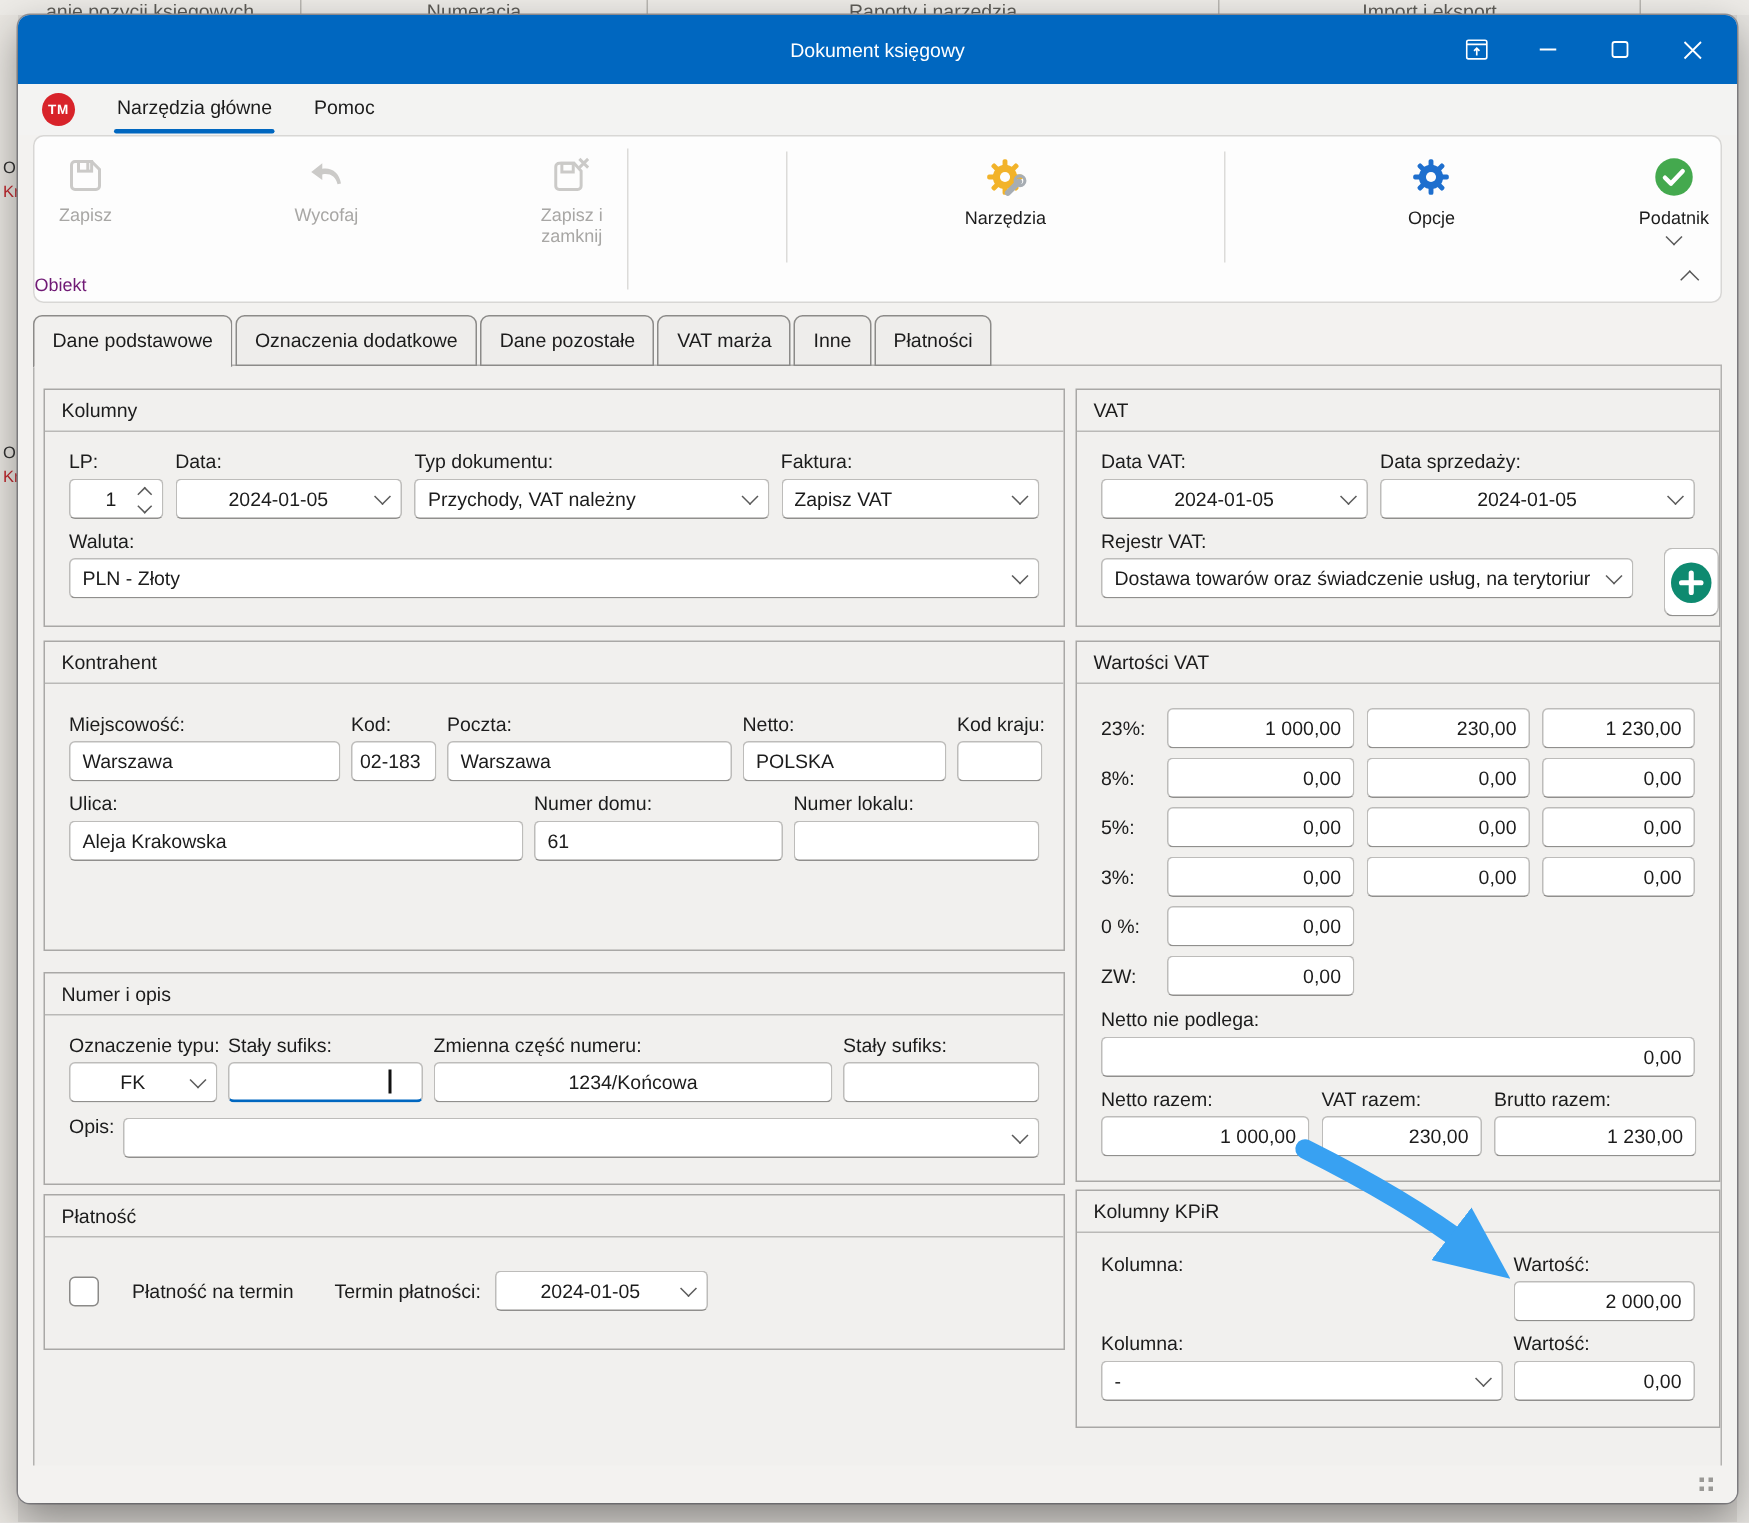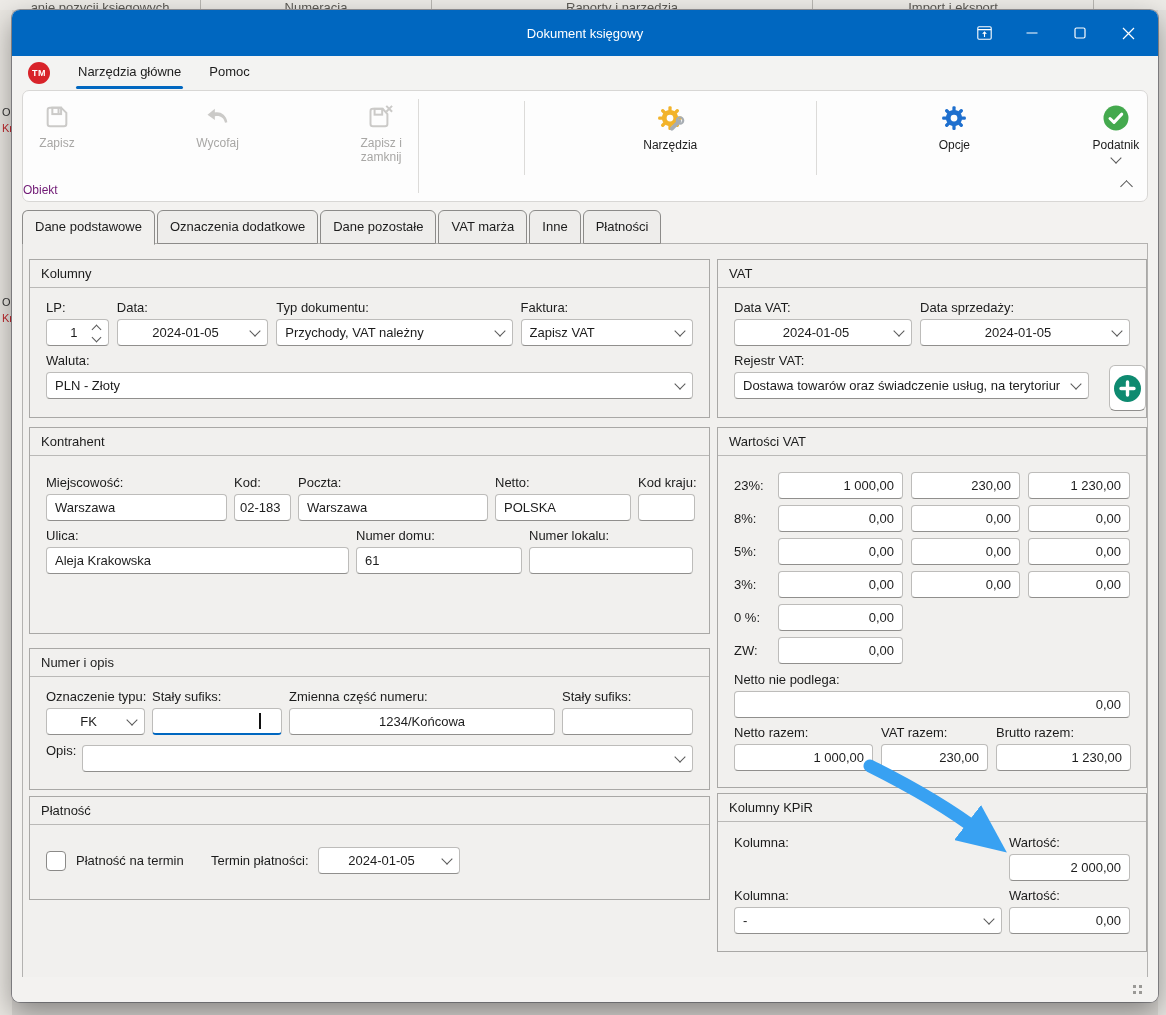--- a/index.html
+++ b/index.html
@@ -352,21 +352,21 @@
           </div>
         </div>
       </div>
     </div>
 
     <div class="grp" style="left:6px;top:552px;width:681px;height:104px">
       <div class="hd">Płatność</div>
       <div class="bd" style="padding-top:22px">
         <div class="row" style="align-items:center">
           <div class="cb"></div>
-          <div class="lbl" style="margin:0 0 0 10px;width:135px">Płatność na termin</div>
+          <div class="lbl" style="margin:0 0 0 22px;width:135px">Płatność na termin</div>
           <div class="lbl" style="margin:0 9px 0 0">Termin płatności:</div>
           <div class="ctl combo ccenter" style="width:142px">
             <span class="val">2024-01-05</span>
             <span class="chev"></span>
           </div>
         </div>
       </div>
     </div>
 
     <div class="grp" style="left:694px;top:15px;width:430px;height:159px">

